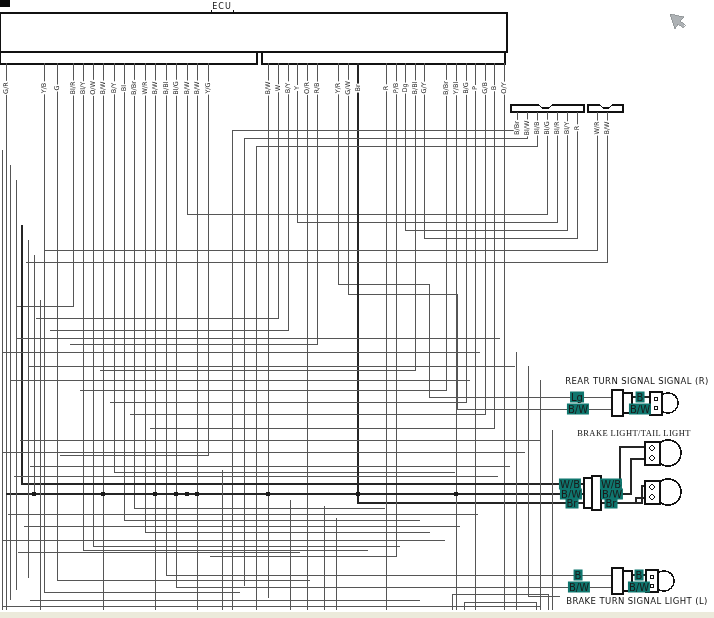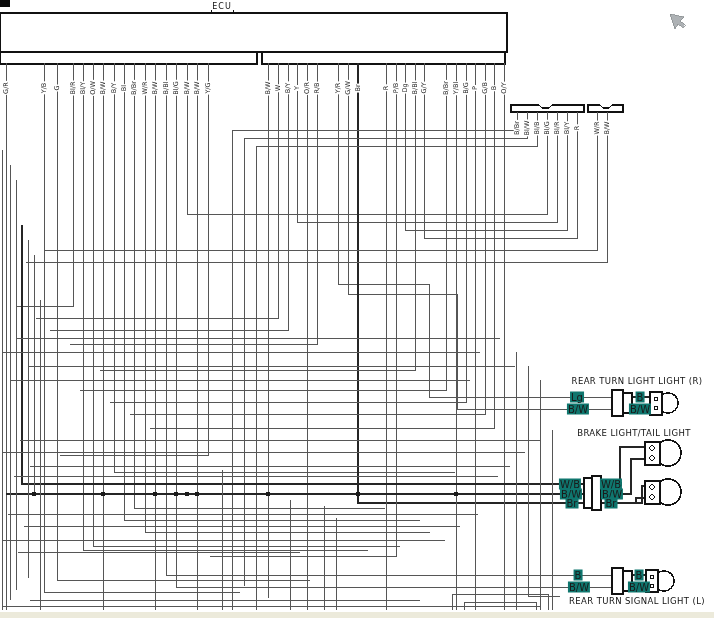--- a/index.html
+++ b/index.html
@@ -171,23 +171,23 @@
       <rect x="646" y="570" width="12" height="22" fill="#fff" stroke="#111" stroke-width="1.5"></rect>
       <circle cx="652" cy="577" r="2" fill="none" stroke="#111" stroke-width="1"></circle>
       <circle cx="652" cy="586" r="2" fill="none" stroke="#111" stroke-width="1"></circle>
     </g>
 
     <g>
       <path d="M670,14 L675,29 L678,24 L683,27.5 L685,24.5 L680,21 L684,17 Z" fill="#aeb2b5" stroke="#8a8e91" stroke-width="0.8"></path>
     </g>
   </svg>
 
-  <div class="comp-title" style="left:637px;top:381px;">REAR TURN LIGHT LIGHT (R)</div>
-  <div class="comp-title" style="left:634px;top:433px;">BRAKE LIGHT/TAIL LIGHT</div>
-  <div class="comp-title" style="left:637px;top:601px;">REAR TURN SIGNAL LIGHT (L)</div>
+  <div class="comp-title" style="left:637px;top:381px;">REAR TURN SIGNAL SIGNAL (R)</div>
+  <div class="comp-title" style="left:634px;top:433px;font-family:Liberation Serif, serif;">BRAKE LIGHT/TAIL LIGHT</div>
+  <div class="comp-title" style="left:637px;top:601px;">BRAKE TURN SIGNAL LIGHT (L)</div>
 
 
   <div id="bottom-strip"></div>
 <div class="wire-label" style="left: 6px; top: 88px;">G/R</div>
     <div class="wire-label" style="left: 44px; top: 88px;">Y/B</div>
     <div class="wire-label" style="left: 57px; top: 88px;">G</div>
     <div class="wire-label" style="left: 73px; top: 88px;">Bl/R</div>
     <div class="wire-label" style="left: 83px; top: 88px;">Bl/Y</div>
     <div class="wire-label" style="left: 93px; top: 88px;">O/W</div>
     <div class="wire-label" style="left: 103px; top: 88px;">B/W</div>

